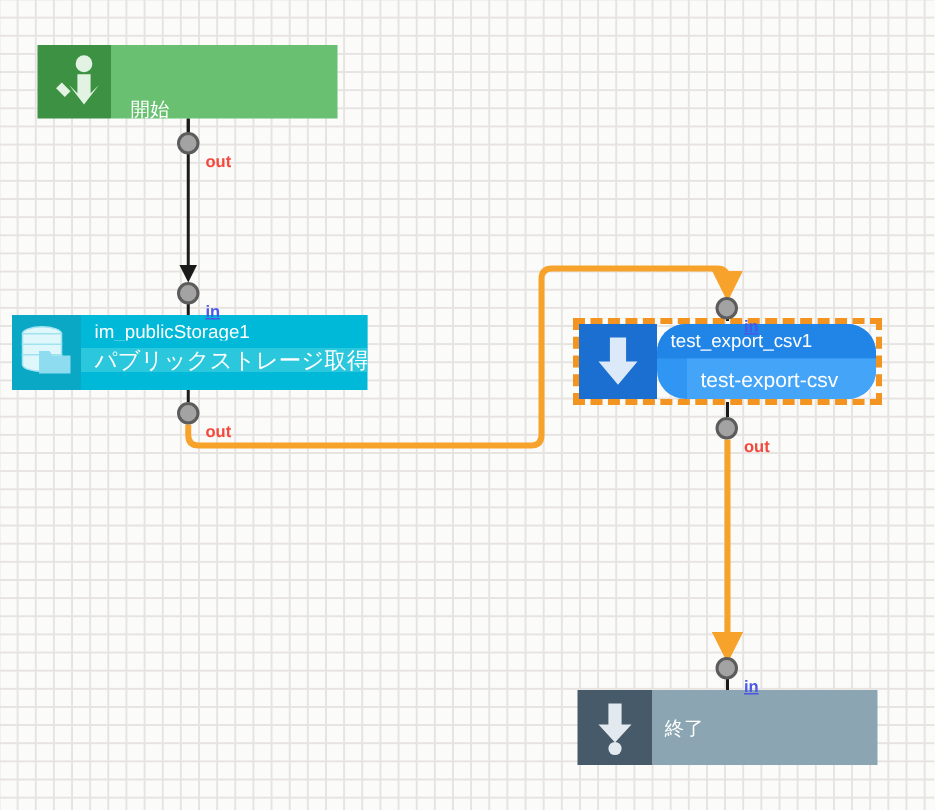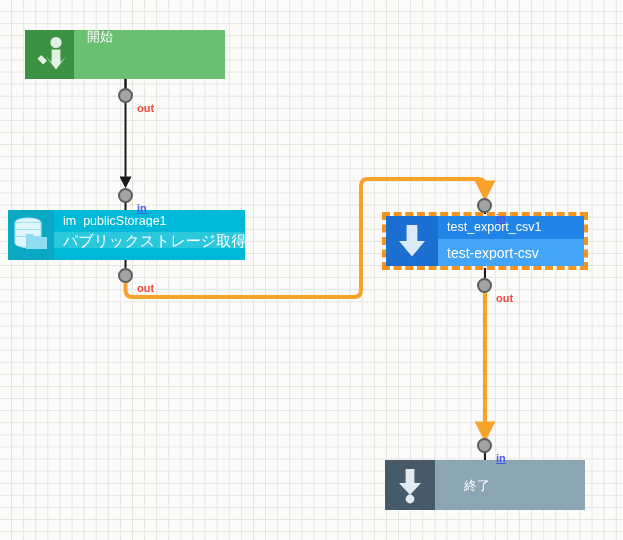--- a/index.html
+++ b/index.html
@@ -71,21 +71,21 @@
     width: 200px;
     height: 49px;
   }
   #node-start .node-icon {
     width: 49px;
     height: 49px;
     background: #3d9142;
   }
   #node-start .node-body {
     background: #68c070;
-    justify-content: flex-start;
+    justify-content: flex-end;
     padding-left: 13px;
   }
 
   
   #node-storage {
     left: 8px;
     top: 210px;
     width: 237px;
     height: 50px;
   }
@@ -137,56 +137,57 @@
     width: 198px;
     height: 50px;
     display: flex;
     flex-direction: row;
   }
   #node-csv .node-icon {
     width: 52px;
     height: 50px;
     background: #1a6fd0;
   }
-  #node-csv .node-body { background: #2f96f4; }
+  #node-csv .node-body { background: #2f96f4; border-radius: 19px; }
   #node-csv .row-top {
     height: 23px;
     background: #2185e8;
     display: flex;
     align-items: center;
     padding-left: 9px;
     box-sizing: border-box;
   }
   #node-csv .row-bottom {
     height: 27px;
     background: #44a4f7;
     display: flex;
     align-items: center;
     padding-left: 9px;
     box-sizing: border-box;
+    margin-left: 20px;
   }
   #node-csv .row-top .node-title { font-size: 12.5px; }
   #node-csv .row-bottom .node-title { font-size: 14px; }
 
   
   #node-end {
     left: 385px;
     top: 460px;
     width: 200px;
     height: 50px;
   }
   #node-end .node-icon {
     width: 50px;
     height: 50px;
     background: #465a69;
   }
   #node-end .node-body {
     background: #8ba5b2;
     justify-content: center;
-    padding-left: 29px;
+    padding-left: 8px;
   }
 
   
   .port {
     position: absolute;
     width: 15px;
     height: 15px;
     border-radius: 50%;
     background: #a3a3a3;
     border: 2px solid #5c5c5c;

